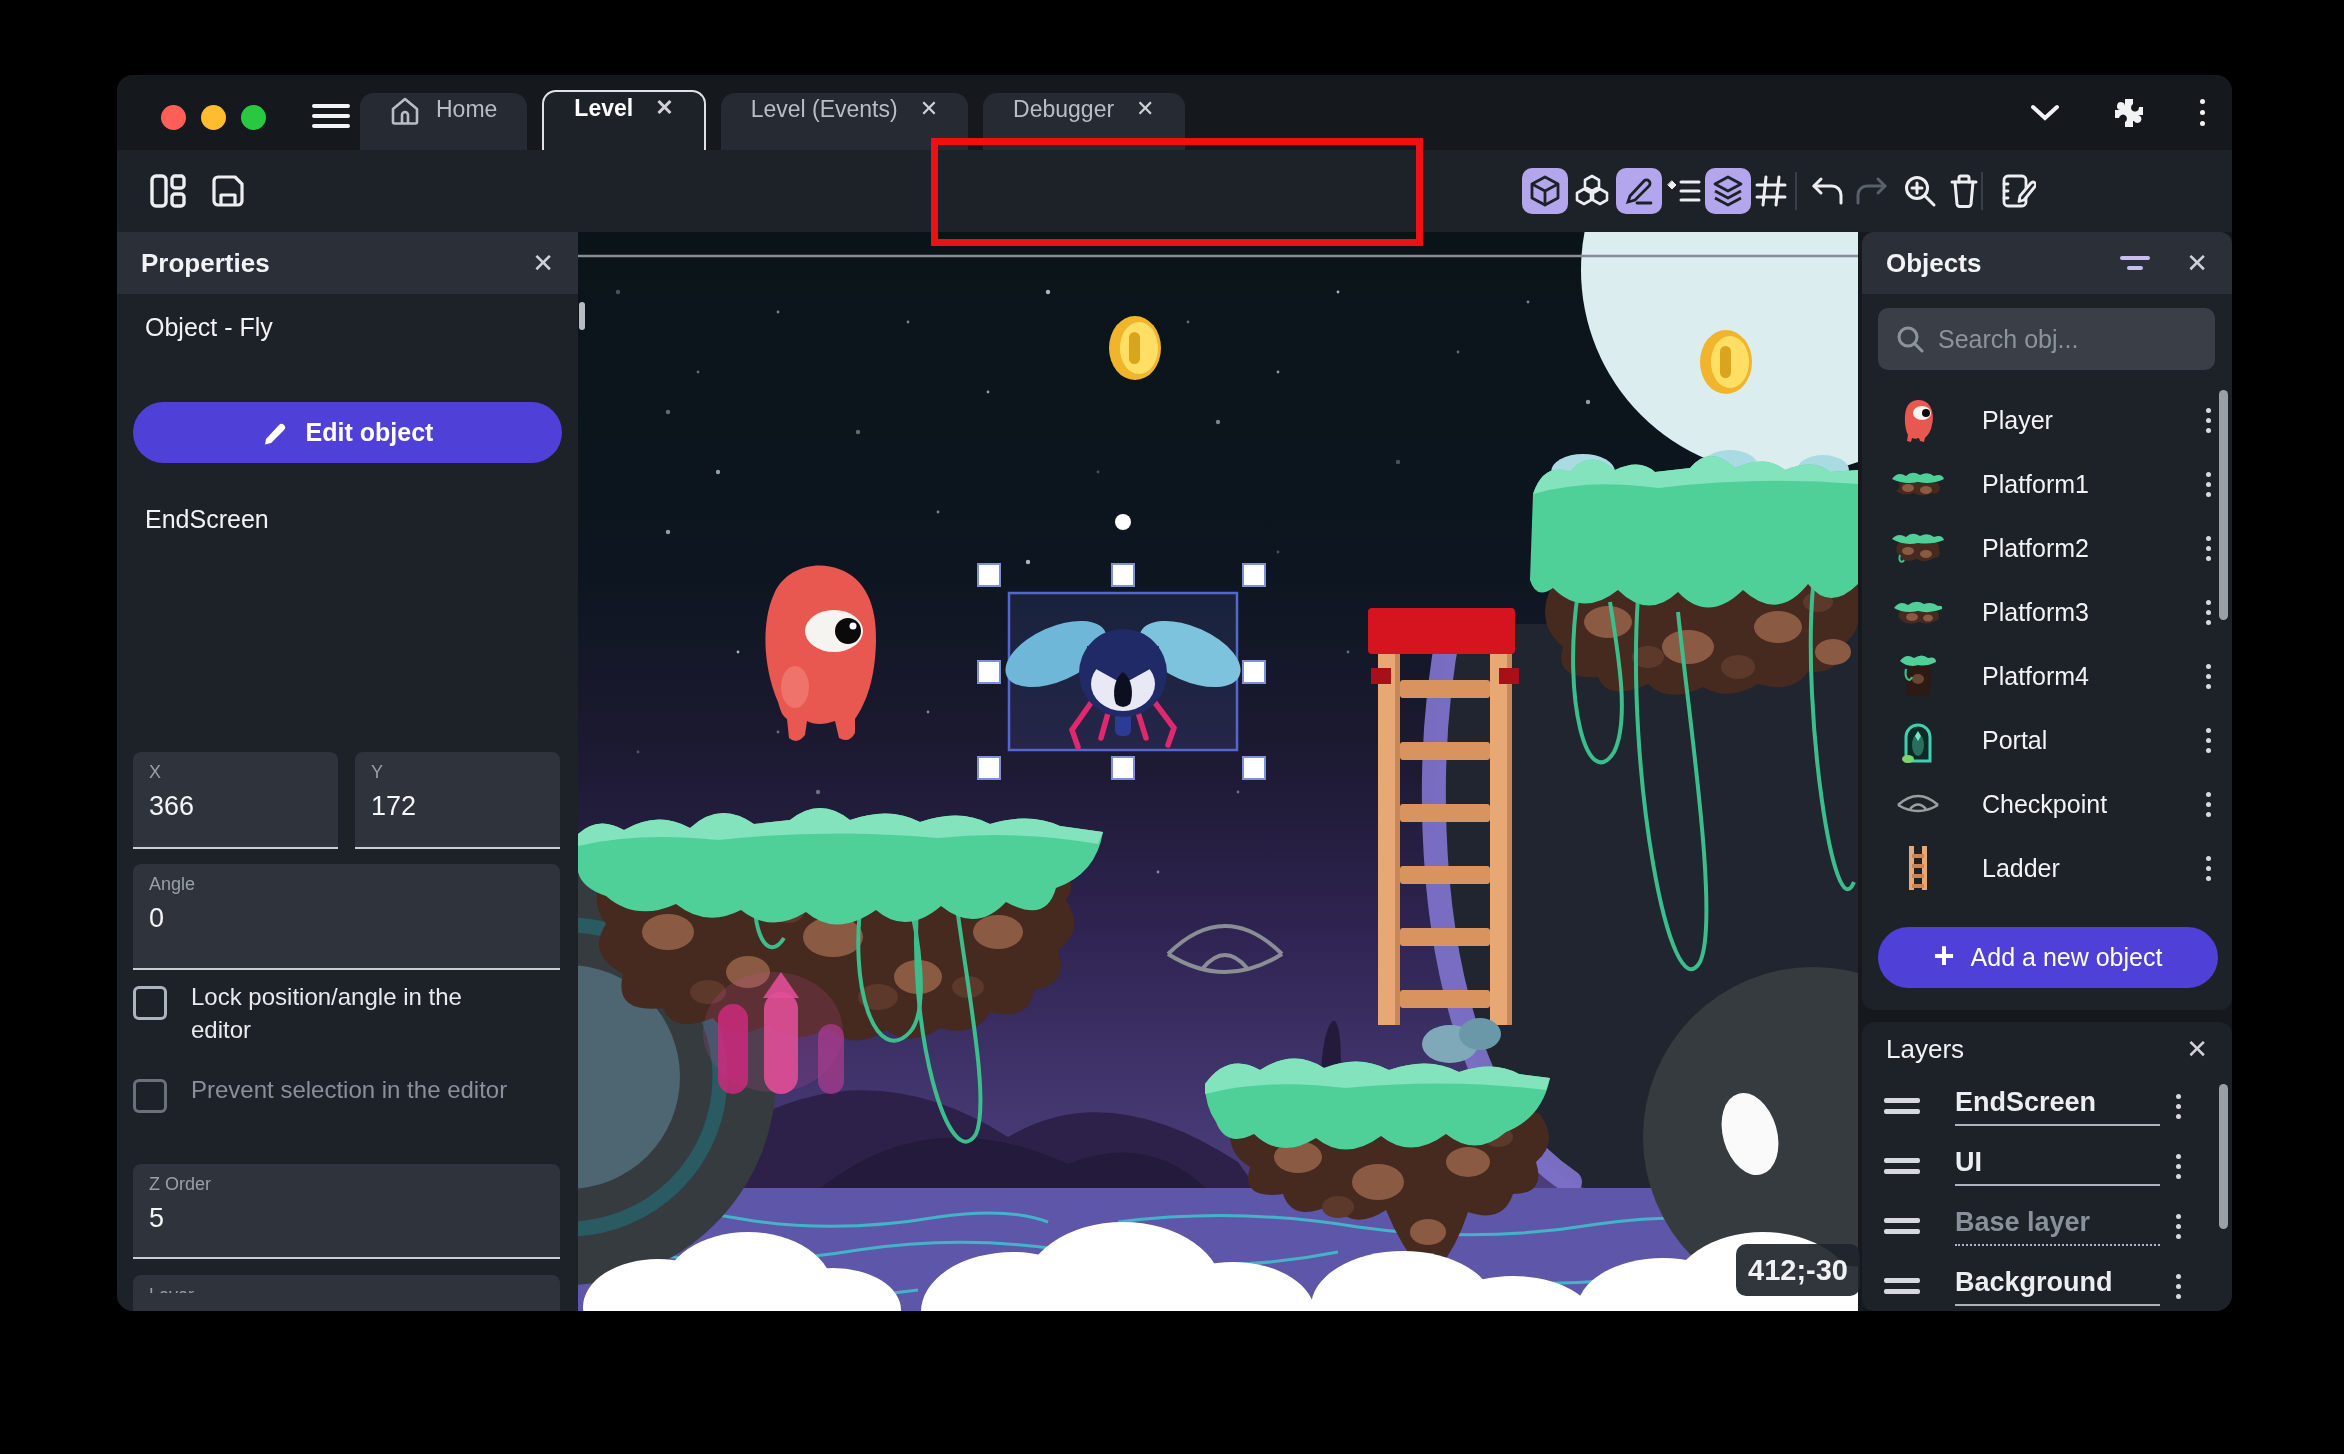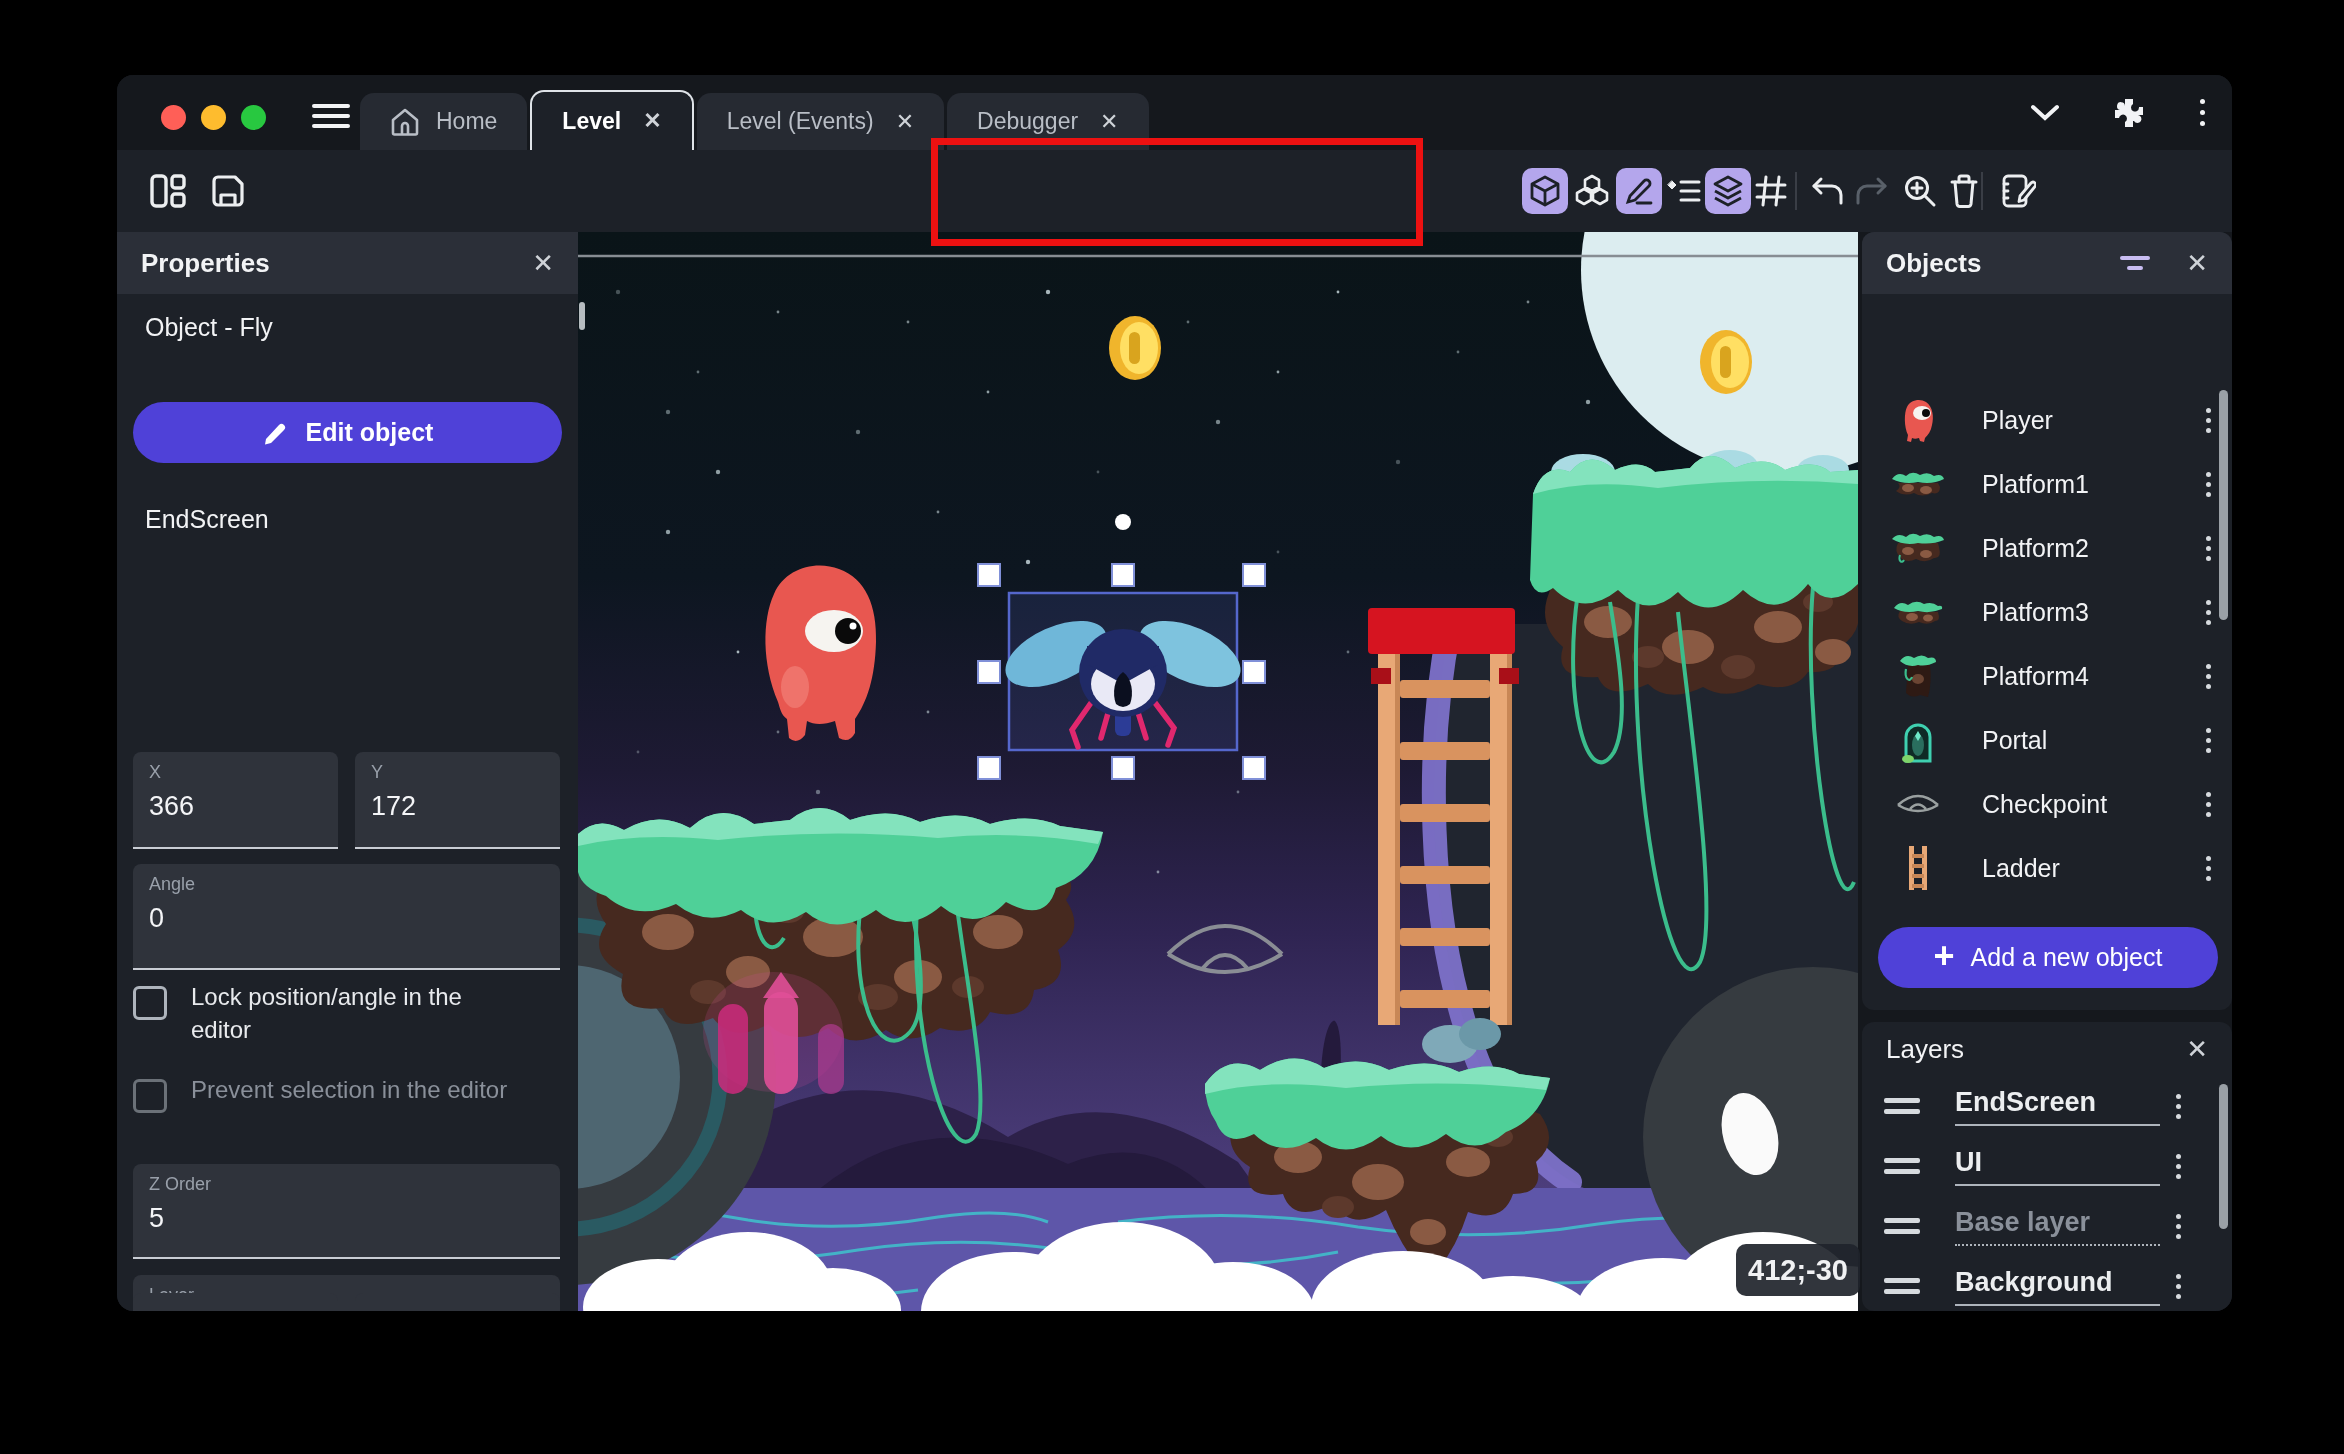--- a/index.html
+++ b/index.html
@@ -9,23 +9,23 @@
   #window { position:absolute; left:117px; top:75px; width:2115px; height:1236px;
             background:#15181d; border-radius:16px; overflow:hidden; }
 
   
   #titlebar { position:absolute; left:0; top:0; width:2115px; height:75px; background:#15181d; }
   .tlight { position:absolute; top:30px; width:25px; height:25px; border-radius:50%; }
   #hamburger { position:absolute; left:195px; top:29px; width:38px; height:26px; cursor:pointer; }
   #hamburger i { display:block; height:4px; background:#f2f3f5; border-radius:2px; margin-bottom:6px; }
 
   #tabstrip { position:absolute; left:243px; top:16px; height:59px; display:flex; align-items:flex-end; }
-  .tab { height:57px; display:flex; align-items:center; gap:16px; padding:3px 30px;
+  .tab { height:57px; display:flex; gap:16px; padding:3px 30px;
          background:#262a32; color:#b9bec6; font-size:23px; border-radius:14px 14px 0 0;
-         margin-right:3px; position:relative; }
+         margin-right:15px; position:relative; }
   .tab.active { background:#1d2128; color:#ffffff; border:2px solid #dfe3e8; border-bottom:none;
                 height:60px; font-weight:bold; }
   .tab .close { display:none; font-size:22px; color:#cfd3d8; padding-left:6px; }
   .tab.closable .close { display:inline; }
   .tab .tab-icon { display:none; }
   .tab .tab-icon.has { display:inline-flex; }
 
   #tb-right { position:absolute; right:26px; top:0; height:75px; display:flex; align-items:center; gap:52px; }
 
   
@@ -640,20 +640,29 @@
       <div id="obj-header-icons">
         <svg width="30" height="22" viewBox="0 0 30 22">
           <g stroke="#c9bdf2" stroke-width="4" stroke-linecap="round">
               <line x1="2" y1="6" x2="28" y2="6"></line>
               <line x1="9" y1="16" x2="21" y2="16"></line>
             </g>
         </svg>
         <span class="x-btn">✕</span>
       </div>
     </div>
+    <div id="search-box">
+      <svg width="28" height="28" viewBox="0 0 28 28">
+        <g fill="none" stroke="#8d939d" stroke-width="3">
+            <circle cx="12" cy="12" r="9"></circle>
+            <line x1="19" y1="19" x2="26" y2="26" stroke-linecap="round"></line>
+          </g>
+      </svg>
+      <input type="text" placeholder="Search obj..." style="">
+    </div>
     <div id="object-list">
 
         <div class="obj-row">
           <span class="obj-ic has">
             <svg width="36" height="46" viewBox="0 0 36 46">
               <path d="M8 38 C4 30 4 16 7 10 C10 3 20 1 26 5 C33 10 34 20 32 28 C31 34 28 38 25 41 L24 45 L20 44 L19 41 C16 42 14 42 12 41 L11 45 L7 44 Z" fill="#e85750"></path>
               <ellipse cx="22" cy="16" rx="9" ry="7" fill="#f6f4f0"></ellipse>
               <circle cx="26" cy="16" r="4" fill="#0a0a0a"></circle>
             </svg>
           </span>

